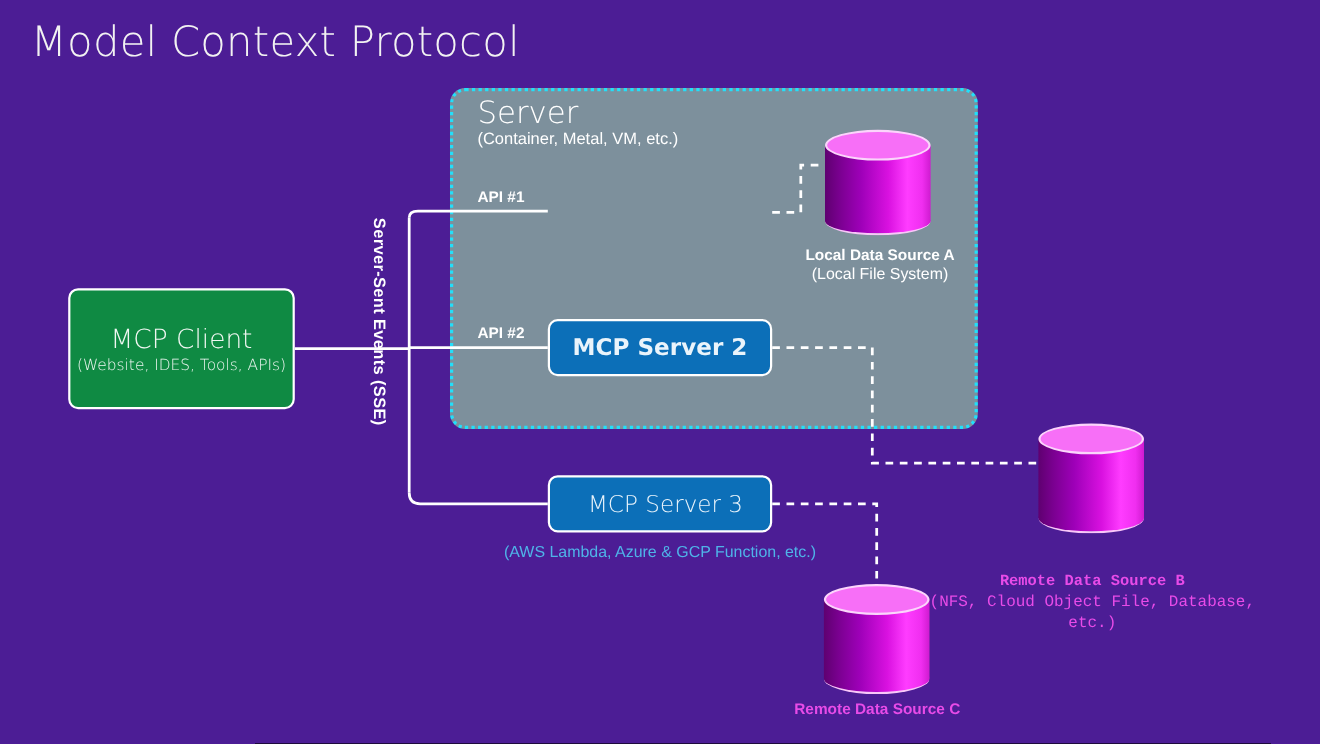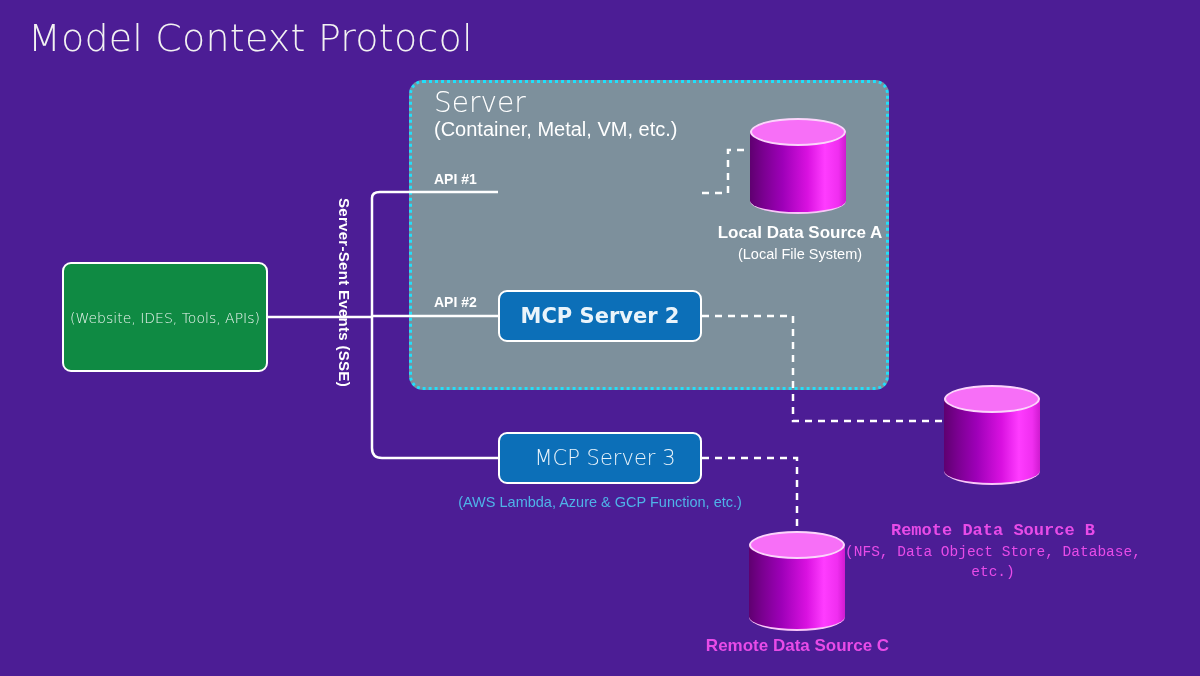--- a/index.html
+++ b/index.html
@@ -46,21 +46,21 @@
     left: 434px;
     top: 86px;
     font-size: 28px;
     font-weight: 300;
     color: #ffffff;
     font-family: "DejaVu Sans", sans-serif;
   }
   #server-subtitle {
     left: 434px;
     top: 118px;
-    font-size: 20px;
+    font-size: 15px;
     color: #ffffff;
   }
 
   
   .node-box {
     border: 2px solid #ffffff;
     border-radius: 9px;
     box-sizing: border-box;
     display: flex;
     align-items: center;
@@ -159,21 +159,21 @@
     border-bottom: 2px solid #f9c7f9;
     box-sizing: border-box;
   }
 
   
   .db-caption {
     text-align: center;
     line-height: 1.35;
     z-index: 6;
   }
-  .db-caption .name { font-size: 17px; font-weight: bold; }
+  .db-caption .name { font-size: 14px; font-weight: bold; }
   .db-caption .sub  { font-size: 14.5px; font-weight: normal; }
   .caption-white .name, .caption-white .sub { color: #ffffff; }
   .caption-magenta .name, .caption-magenta .sub { color: #e84be8; }
 
   #caption-a { left: 690px; top: 222px; width: 220px; }
   #caption-b { left: 843px; top: 520px; width: 300px; font-family: Liberation Mono, monospace; }
   #caption-c { left: 680px; top: 635px; width: 235px; }
 
   #server3-caption {
     left: 440px;
@@ -214,20 +214,21 @@
   <div class="abs" id="server-container"></div>
   <div class="abs" id="server-title">Server</div>
   <div class="abs" id="server-subtitle">(Container, Metal, VM, etc.)</div>
 
   <div class="abs" id="sse-label">Server-Sent Events (SSE)</div>
 
   <div class="abs api-label" id="api-label-1">API #1</div>
   <div class="abs api-label" id="api-label-2">API #2</div>
 
   <div class="abs node-box green-box" id="mcp-client">
+    <span class="title">MCP Client</span>
     <span class="sub">(Website, IDES, Tools, APIs)</span>
   </div>
 
   <div class="abs node-box blue-box" id="mcp-server-2">
     <span>MCP Server 2</span>
   </div>
   <div class="abs node-box blue-box" id="mcp-server-3">
     <span>MCP Server 3</span>
   </div>
   <div class="abs" id="server3-caption">(AWS Lambda, Azure &amp; GCP Function, etc.)</div>
@@ -242,21 +243,21 @@
     <div class="sub">(Local File System)</div>
   </div>
 
   <div class="abs cylinder" style="left:944px; top:385px; width:96px; height:100px;">
     <div class="cyl-body" style="top:14px; width:96px; height:72px;"></div>
     <div class="cyl-bottom-mask" style="top:72px; width:96px; height:28px;"></div>
     <div class="cyl-top" style="width:96px; height:28px;"></div>
   </div>
   <div class="abs db-caption caption-magenta" id="caption-b">
     <div class="name">Remote Data Source B</div>
-    <div class="sub">(NFS, Data Object Store, Database, etc.)</div>
+    <div class="sub">(NFS, Cloud Object File, Database, etc.)</div>
   </div>
 
   <div class="abs cylinder" style="left:749px; top:531px; width:96px; height:100px;">
     <div class="cyl-body" style="top:14px; width:96px; height:72px;"></div>
     <div class="cyl-bottom-mask" style="top:72px; width:96px; height:28px;"></div>
     <div class="cyl-top" style="width:96px; height:28px;"></div>
   </div>
   <div class="abs db-caption caption-magenta" id="caption-c">
     <div class="name">Remote Data Source C</div>
     <div class="sub"></div>

